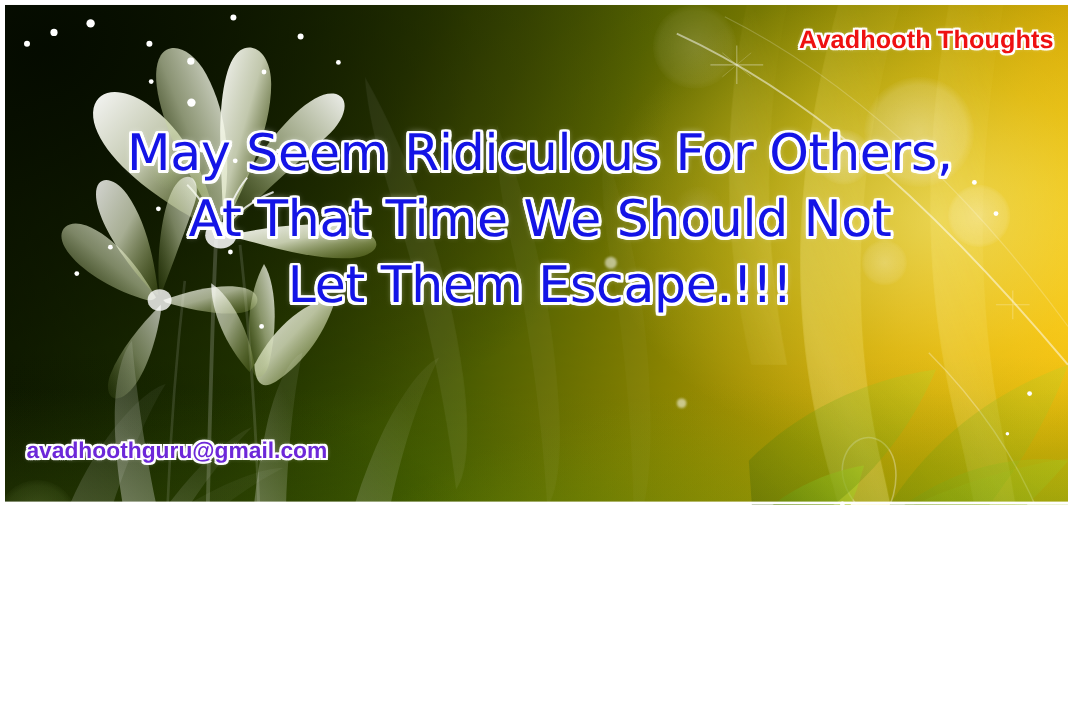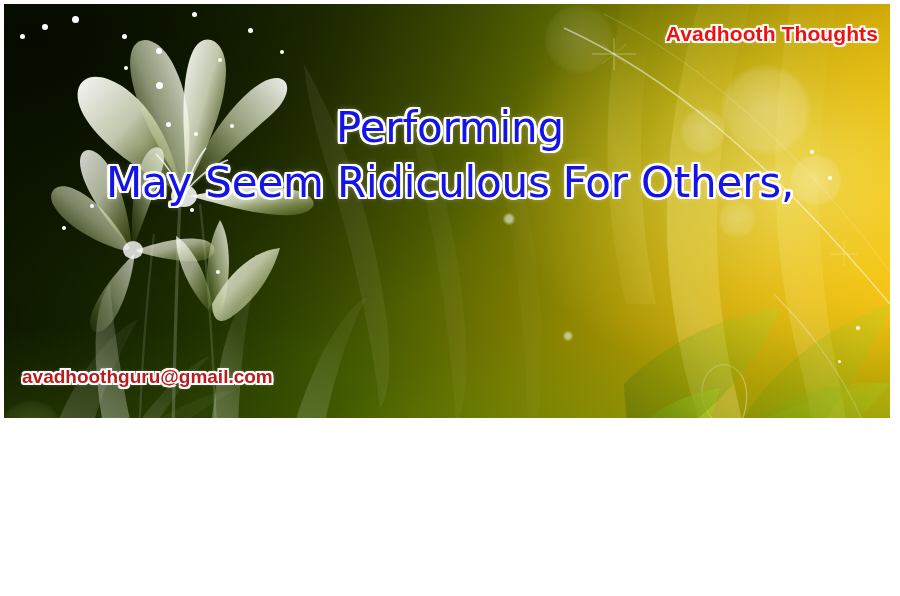--- a/index.html
+++ b/index.html
@@ -122,21 +122,21 @@
       -2.4px  1px 0 #fff, 2.4px  1px 0 #fff,
        0 0 6px rgba(255,255,255,0.8);
   }
 
   .email {
     position: absolute;
     left: 22px; bottom: 32px;
     z-index: 40;
     font-size: 19px;
     font-weight: 700;
-    color: #b91c1c;
+    color: #6d28d9;
     white-space: nowrap;
     text-shadow:
       -1.6px -1.6px 0 #fff,  1.6px -1.6px 0 #fff,
       -1.6px  1.6px 0 #fff,  1.6px  1.6px 0 #fff,
       -1.6px 0 0 #fff, 1.6px 0 0 #fff,
        0 -1.6px 0 #fff, 0 1.6px 0 #fff,
        0 0 4px rgba(255,255,255,0.9);
   }
 </style>
 </head>
@@ -362,22 +362,23 @@
     <div class="dot" style="left:824px;top:172px;width:4px;height:4px;"></div>
     <div class="dot" style="left:852px;top:322px;width:4px;height:4px;"></div>
     <div class="dot" style="left:834px;top:356px;width:3px;height:3px;"></div>
     <div class="dot soft" style="left:500px;top:210px;width:10px;height:10px;"></div>
     <div class="dot soft" style="left:560px;top:328px;width:8px;height:8px;"></div>
   </div>
 
   <div class="brand">Avadhooth Thoughts</div>
 
   <div class="quote">
-    <span class="line">Performing</span>
     <span class="line">May Seem Ridiculous For Others,</span>
+    <span class="line">At That Time We Should Not</span>
+    <span class="line">Let Them Escape.!!!</span>
   </div>
 
   <div class="email">avadhoothguru@gmail.com</div>
 
   <div class="frame-top"></div>
   <div class="frame-left"></div>
   <div class="frame-right"></div>
   <div class="frame-bottom"></div>
 </div>
 

